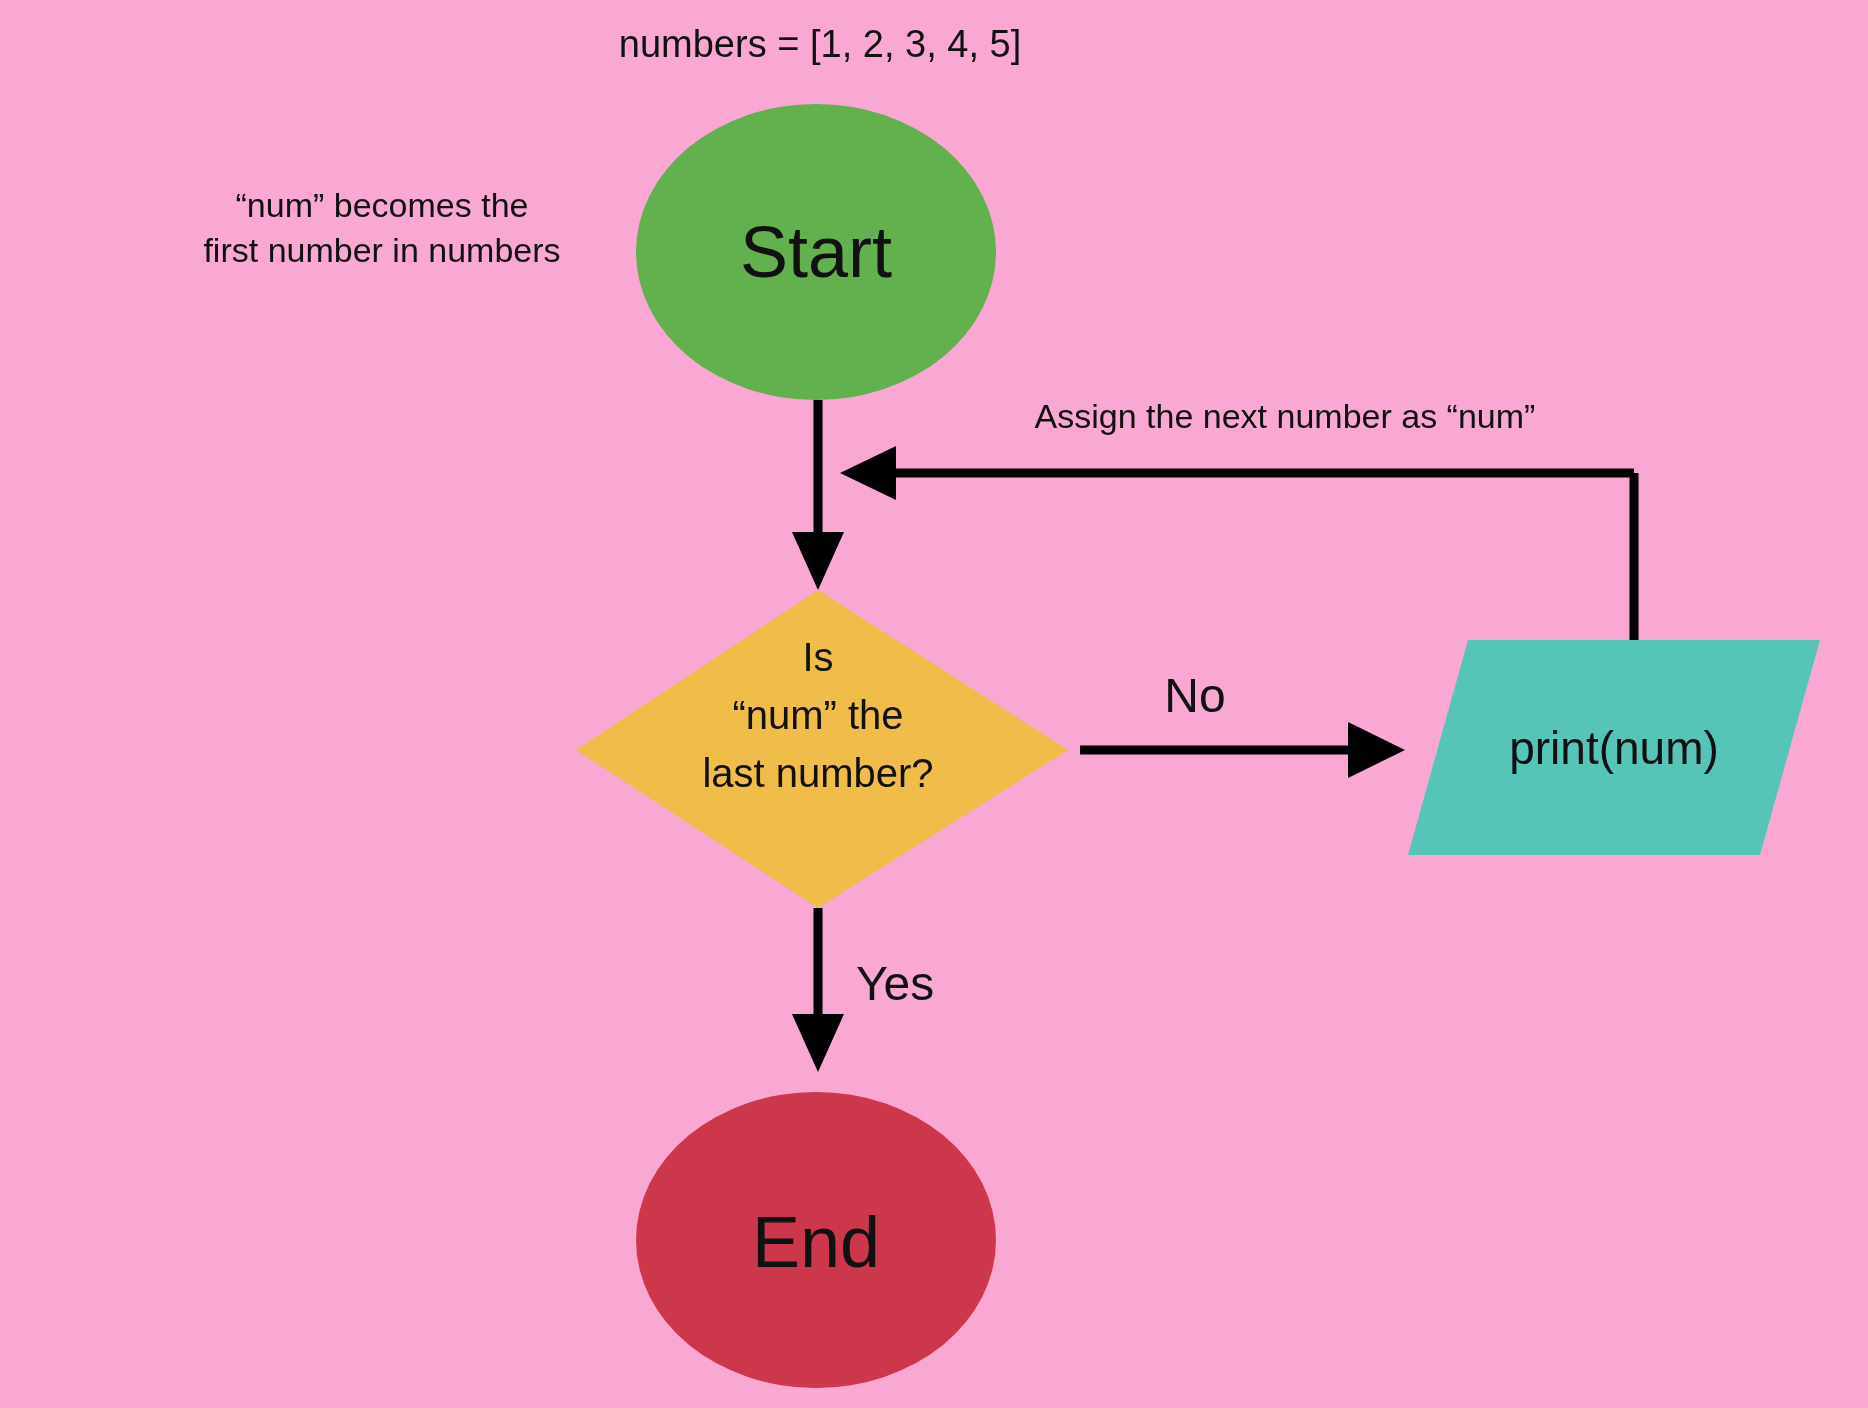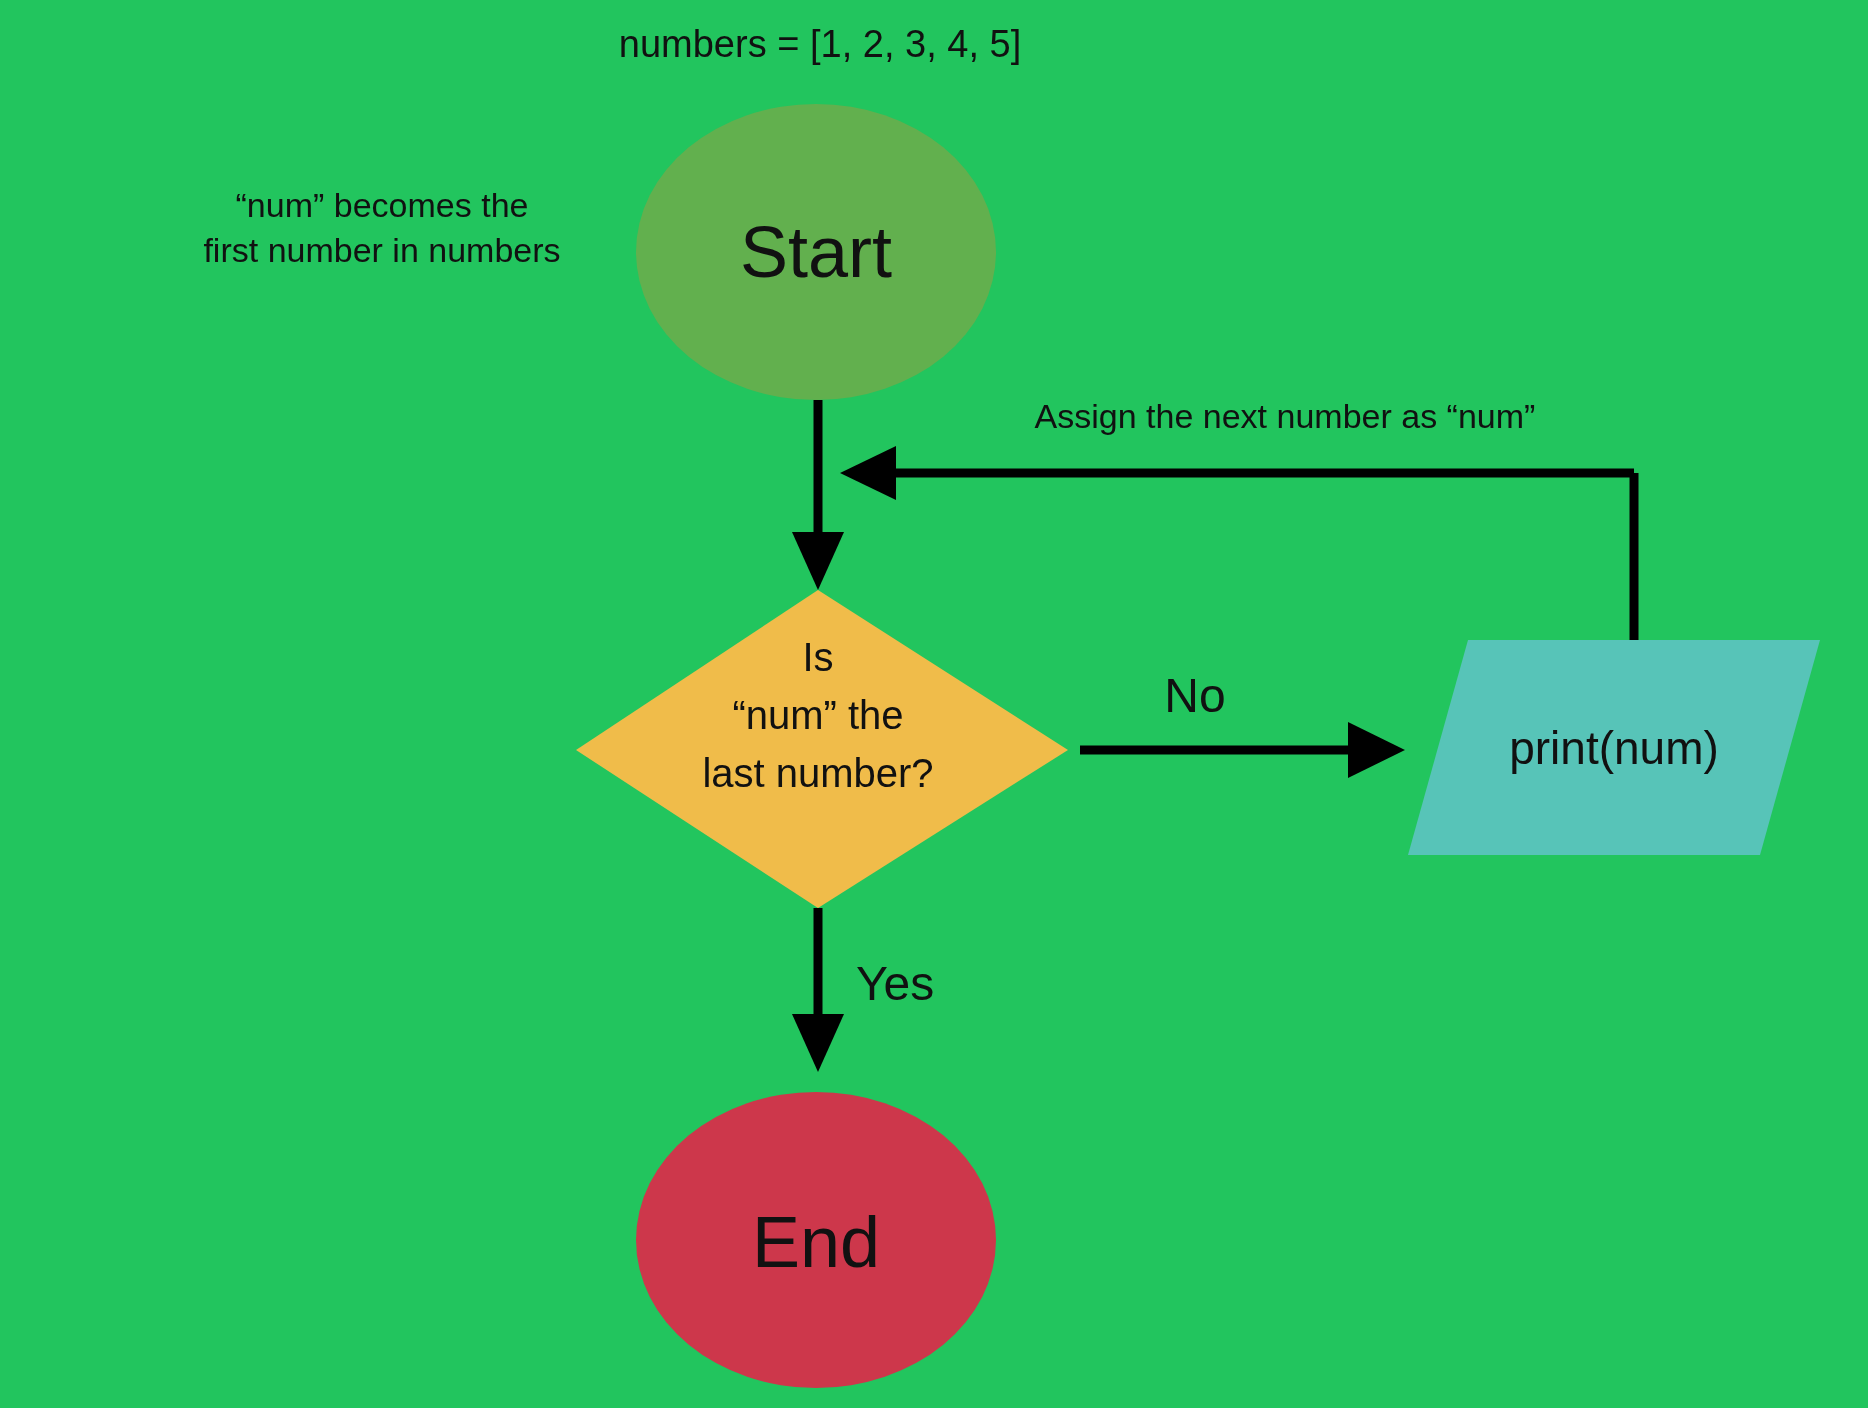--- a/index.html
+++ b/index.html
@@ -8,21 +8,21 @@
     background: #ffffff;
   }
   body {
     font-family: "Liberation Sans", sans-serif;
     color: #000000;
   }
   #canvas {
     position: relative;
     width: 1868px;
     height: 1408px;
-    background: #22c55e;
+    background: #f9a8d4;
     overflow: hidden;
   }
   .flow-svg {
     position: absolute;
     left: 0;
     top: 0;
     width: 1868px;
     height: 1408px;
   }
   .node-text {

